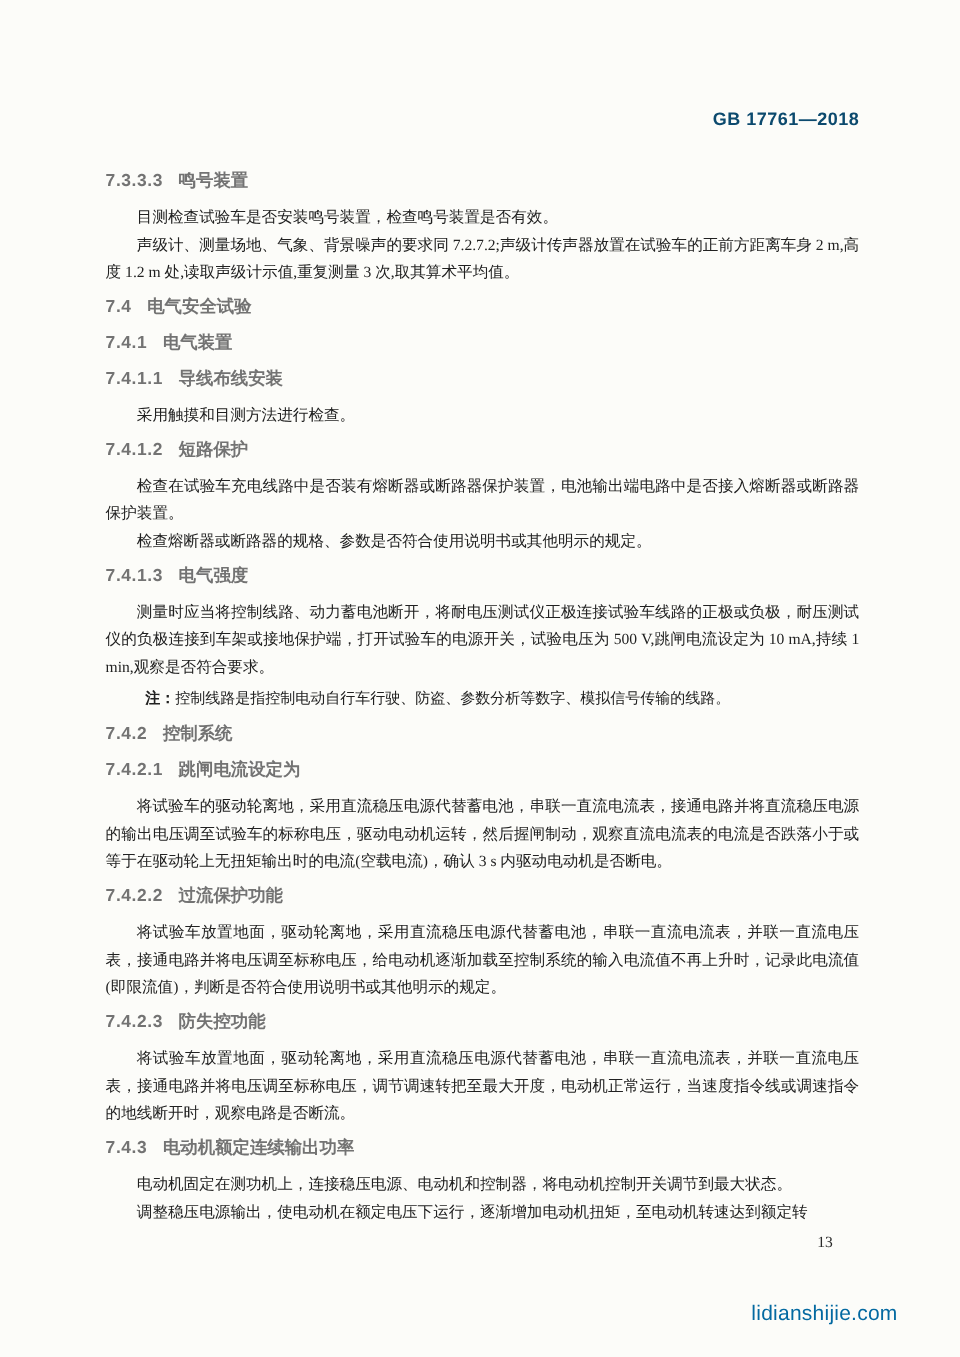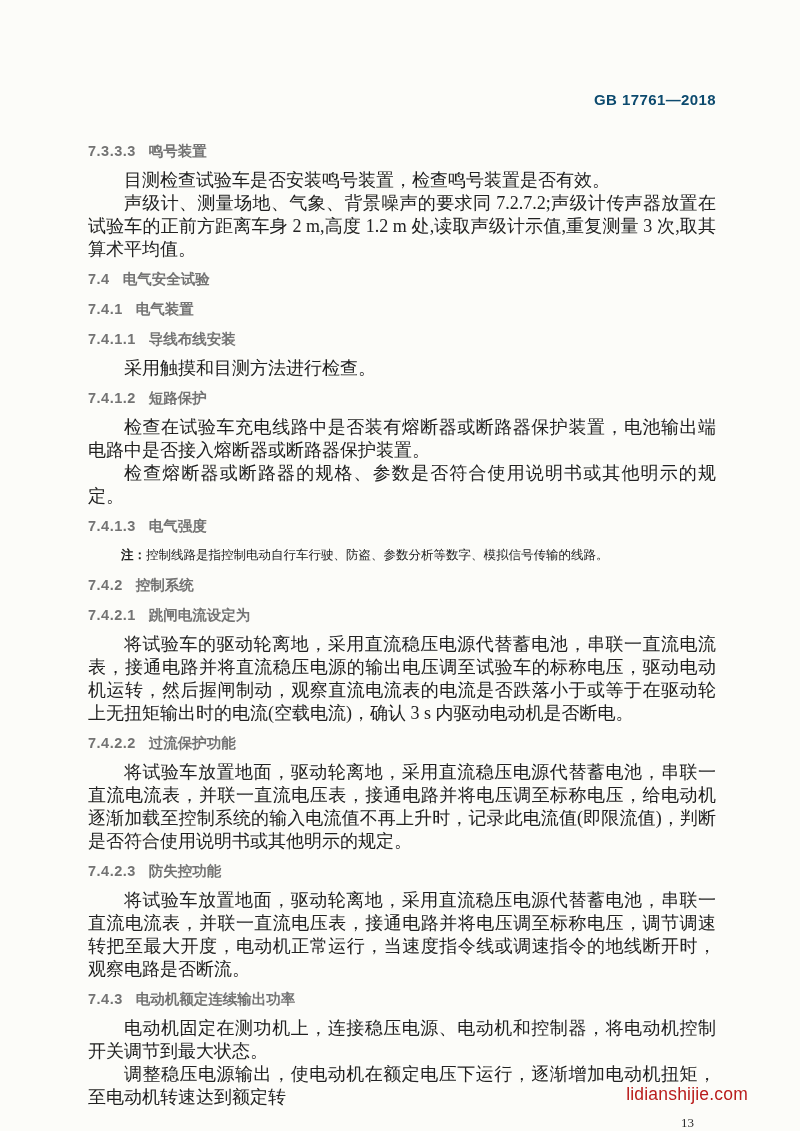--- a/index.html
+++ b/index.html
@@ -22,21 +22,21 @@
     font-weight: bold;
     font-size: 15px;
     line-height: 23px;
     letter-spacing: 0.4px;
     margin-bottom: 29px;
     color: #0c4a6e;
   }
   .content { width: 628px; }
   .para {
     margin: 0;
-    font-size: 18px;
+    font-size: 13px;
     line-height: 23px;
     text-indent: 2em;
     text-align: justify;
   }
   .heading {
     margin: 7px 0 6px 0;
     font-family: "Liberation Sans", sans-serif;
     font-weight: bold;
     font-size: 14.5px;
     line-height: 23px;
@@ -56,21 +56,21 @@
     padding-right: 22px;
     font-size: 13px;
     line-height: 18px;
     margin-top: 5px;
     color: #2a2a2a;
   }
   .watermark {
     position: absolute;
     right: 52px;
     bottom: 26px;
-    color: #b91c1c;
+    color: #0369a1;
     font-size: 17.5px;
     font-family: "Liberation Sans", sans-serif;
     letter-spacing: 0.2px;
   }
 </style>
 </head>
 <body>
 
 <div class="page">
 
@@ -93,20 +93,21 @@
 
     <p class="para">采用触摸和目测方法进行检查。</p>
 
     <h3 class="heading"><span class="hnum">7.4.1.2</span><span class="htitle">短路保护</span></h3>
 
     <p class="para">检查在试验车充电线路中是否装有熔断器或断路器保护装置，电池输出端电路中是否接入熔断器或断路器保护装置。</p>
     <p class="para">检查熔断器或断路器的规格、参数是否符合使用说明书或其他明示的规定。</p>
 
     <h3 class="heading"><span class="hnum">7.4.1.3</span><span class="htitle">电气强度</span></h3>
 
+    <p class="para">测量时应当将控制线路、动力蓄电池断开，将耐电压测试仪正极连接试验车线路的正极或负极，耐压测试仪的负极连接到车架或接地保护端，打开试验车的电源开关，试验电压为 500 V,跳闸电流设定为 10 mA,持续 1 min,观察是否符合要求。</p>
 
     <p class="note"><span class="note-label">注：</span><span>控制线路是指控制电动自行车行驶、防盗、参数分析等数字、模拟信号传输的线路。</span></p>
 
     <h3 class="heading"><span class="hnum">7.4.2</span><span class="htitle">控制系统</span></h3>
 
     <h3 class="heading"><span class="hnum">7.4.2.1</span><span class="htitle">跳闸电流设定为</span></h3>
 
     <p class="para">将试验车的驱动轮离地，采用直流稳压电源代替蓄电池，串联一直流电流表，接通电路并将直流稳压电源的输出电压调至试验车的标称电压，驱动电动机运转，然后握闸制动，观察直流电流表的电流是否跌落小于或等于在驱动轮上无扭矩输出时的电流(空载电流)，确认 3 s 内驱动电动机是否断电。</p>
 
     <h3 class="heading"><span class="hnum">7.4.2.2</span><span class="htitle">过流保护功能</span></h3>

